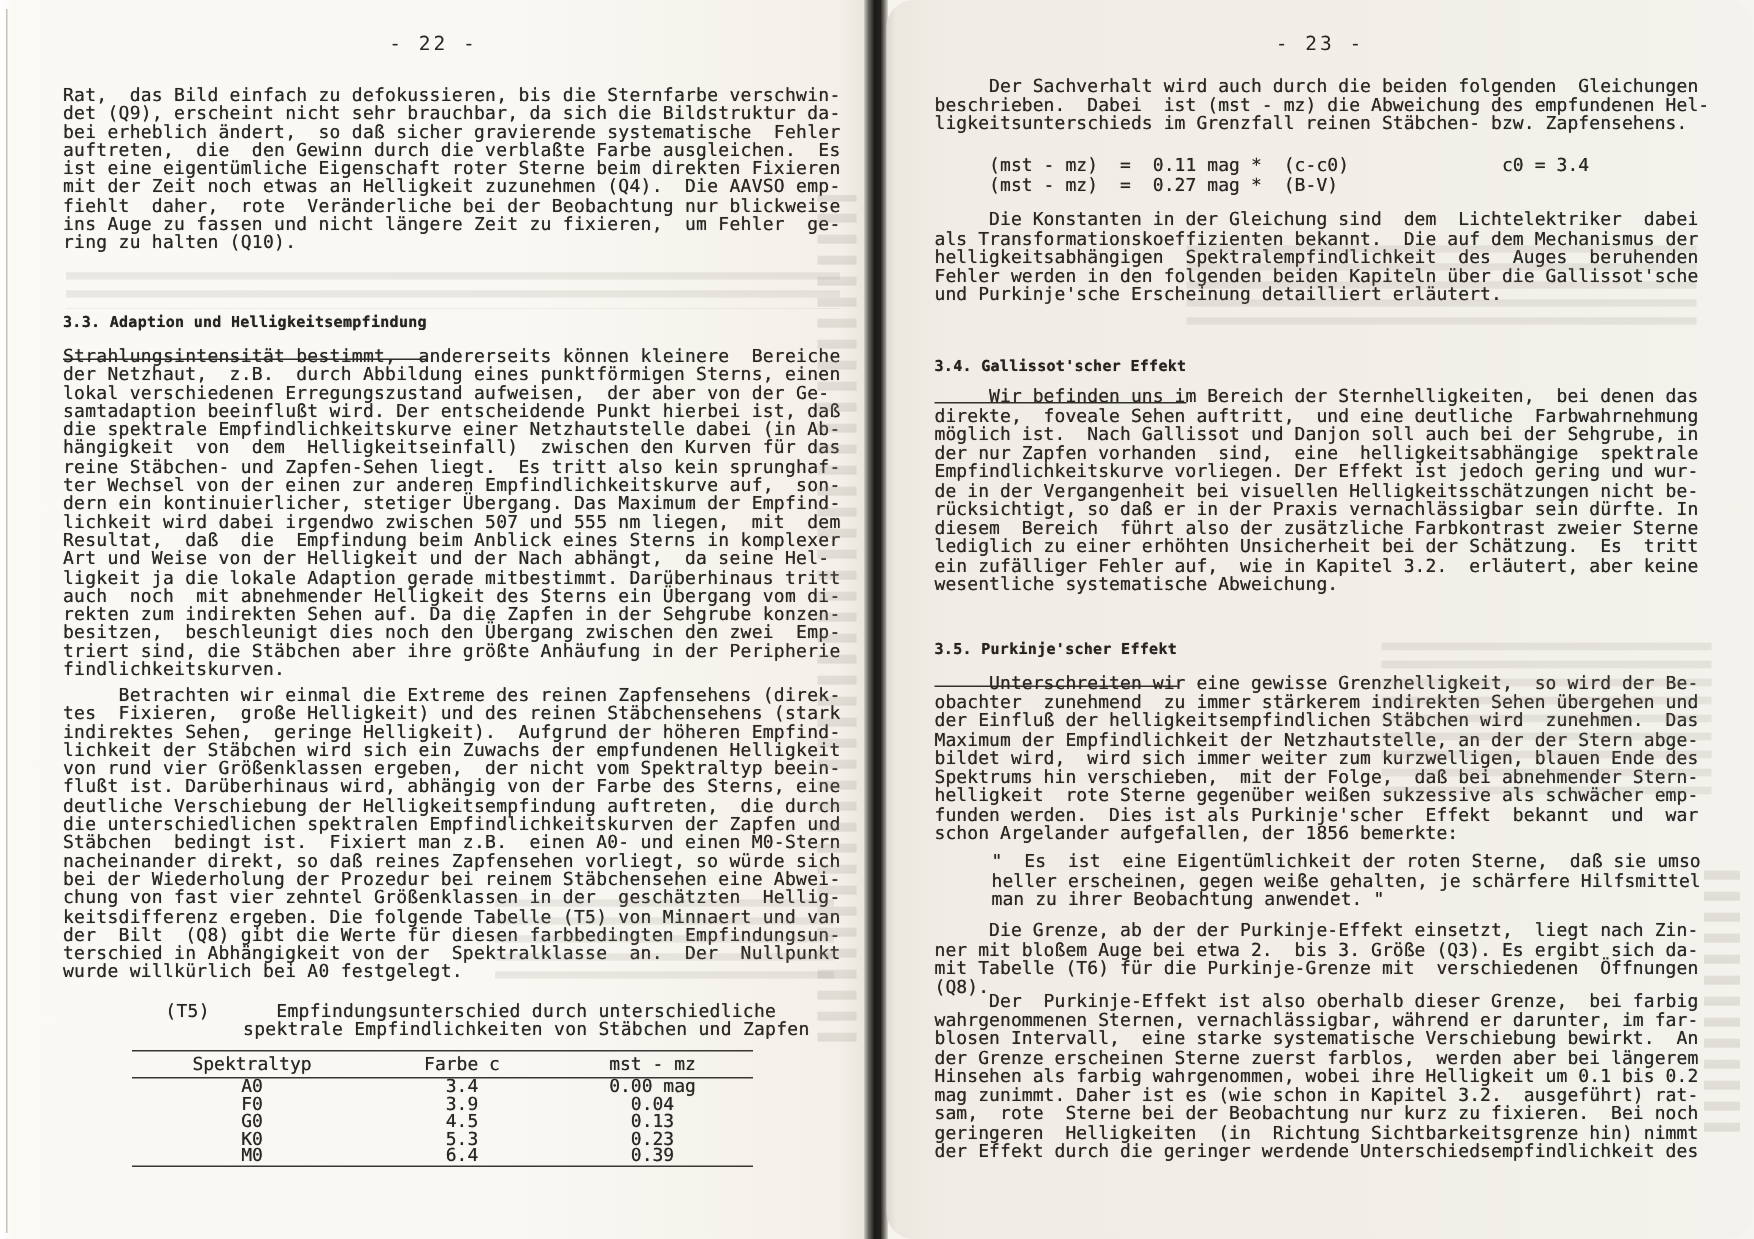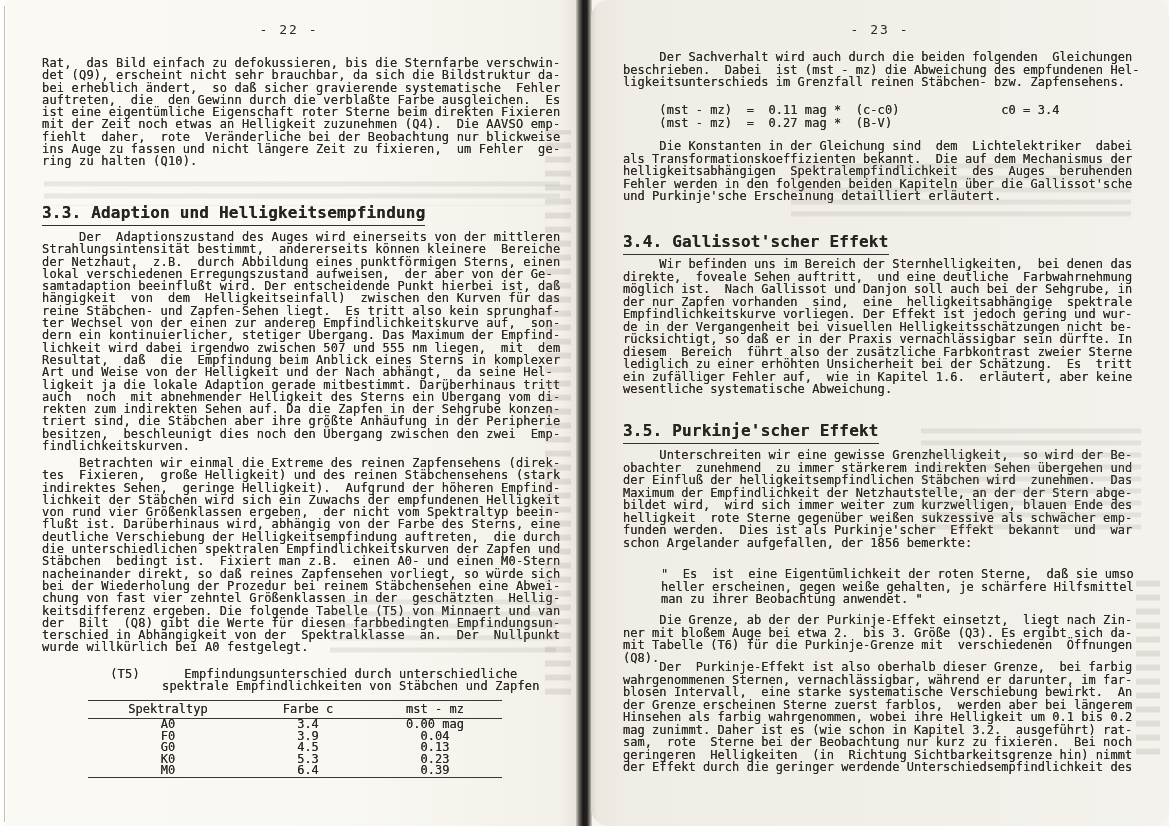--- a/index.html
+++ b/index.html
@@ -28,22 +28,22 @@
     position:absolute;top:22px;width:100%;text-align:center;
     font-size:13px;letter-spacing:2px;color:#2a2623;
   }
   .block{position:absolute;color:#2a2623;}
   .body-txt{font-size:12px;line-height:12.3px;letter-spacing:0.18px;
     text-shadow:0 0 .45px rgba(42,38,35,.75);}
   .body-txt-r{font-size:12px;line-height:12.5px;letter-spacing:0.05px;
     text-shadow:0 0 .45px rgba(42,38,35,.75);}
   .tline{white-space:pre;}
   .heading{
-    font-size:16px;letter-spacing:0.2px;font-weight:600;color:#262320;
-    border-bottom:1px solid #33302c;padding-bottom:3px;display:inline-block;
+    font-size:10px;letter-spacing:0.2px;font-weight:600;color:#262320;
+    border-bottom:1px solid #33302c;padding-bottom:18px;display:inline-block;
     text-shadow:0 0 .5px rgba(42,38,35,.8);white-space:pre;
   }
   table.t5{
     position:absolute;border-collapse:collapse;table-layout:fixed;
     font-size:12px;color:#2a2623;text-shadow:0 0 .45px rgba(42,38,35,.75);
     border-top:1.5px solid #3a3733;border-bottom:1.5px solid #3a3733;
   }
   table.t5 th{
     font-weight:normal;border-bottom:1.2px solid #3a3733;
     padding:1px 0 2px 0;text-align:center;white-space:pre;
@@ -81,37 +81,37 @@
         <div class="tline">ring zu halten (Q10).</div>
       </div>
 
     <div class="bleed" style="left:44px;top:178px;width:516px;height:28px;"></div>
 
     <div class="block" style="top:203px;left:42px;">
       <span class="heading">3.3. Adaption und Helligkeitsempfindung</span>
     </div>
 
     <div class="block body-txt" style="top:231px;left:42px;">
-        <div class="tline">     Der  Adaptionszustand des Auges wird einerseits von der mittleren</div>
         <div class="tline">Strahlungsintensität bestimmt,  andererseits können kleinere  Bereiche</div>
         <div class="tline">der Netzhaut,  z.B.  durch Abbildung eines punktförmigen Sterns, einen</div>
         <div class="tline">lokal verschiedenen Erregungszustand aufweisen,  der aber von der Ge-</div>
         <div class="tline">samtadaption beeinflußt wird. Der entscheidende Punkt hierbei ist, daß</div>
+        <div class="tline">die spektrale Empfindlichkeitskurve einer Netzhautstelle dabei (in Ab-</div>
         <div class="tline">hängigkeit  von  dem  Helligkeitseinfall)  zwischen den Kurven für das</div>
         <div class="tline">reine Stäbchen- und Zapfen-Sehen liegt.  Es tritt also kein sprunghaf-</div>
         <div class="tline">ter Wechsel von der einen zur anderen Empfindlichkeitskurve auf,  son-</div>
         <div class="tline">dern ein kontinuierlicher, stetiger Übergang. Das Maximum der Empfind-</div>
         <div class="tline">lichkeit wird dabei irgendwo zwischen 507 und 555 nm liegen,  mit  dem</div>
         <div class="tline">Resultat,  daß  die  Empfindung beim Anblick eines Sterns in komplexer</div>
         <div class="tline">Art und Weise von der Helligkeit und der Nach abhängt,  da seine Hel-</div>
         <div class="tline">ligkeit ja die lokale Adaption gerade mitbestimmt. Darüberhinaus tritt</div>
         <div class="tline">auch  noch  mit abnehmender Helligkeit des Sterns ein Übergang vom di-</div>
         <div class="tline">rekten zum indirekten Sehen auf. Da die Zapfen in der Sehgrube konzen-</div>
+        <div class="tline">besitzen,  beschleunigt dies noch den Übergang zwischen den zwei  Emp-</div>
         <div class="tline">triert sind, die Stäbchen aber ihre größte Anhäufung in der Peripherie</div>
-        <div class="tline">besitzen,  beschleunigt dies noch den Übergang zwischen den zwei  Emp-</div>
         <div class="tline">findlichkeitskurven.</div>
       </div>
     <div class="block body-txt" style="top:457px;left:42px;">
         <div class="tline">     Betrachten wir einmal die Extreme des reinen Zapfensehens (direk-</div>
         <div class="tline">tes  Fixieren,  große Helligkeit) und des reinen Stäbchensehens (stark</div>
         <div class="tline">indirektes Sehen,  geringe Helligkeit).  Aufgrund der höheren Empfind-</div>
         <div class="tline">lichkeit der Stäbchen wird sich ein Zuwachs der empfundenen Helligkeit</div>
         <div class="tline">von rund vier Größenklassen ergeben,  der nicht vom Spektraltyp beein-</div>
         <div class="tline">flußt ist. Darüberhinaus wird, abhängig von der Farbe des Sterns, eine</div>
         <div class="tline">deutliche Verschiebung der Helligkeitsempfindung auftreten,  die durch</div>
@@ -207,33 +207,34 @@
     <div class="block body-txt-r" style="top:258px;left:32px;">
         <div class="tline">     Wir befinden uns im Bereich der Sternhelligkeiten,  bei denen das</div>
         <div class="tline">direkte,  foveale Sehen auftritt,  und eine deutliche  Farbwahrnehmung</div>
         <div class="tline">möglich ist.  Nach Gallissot und Danjon soll auch bei der Sehgrube, in</div>
         <div class="tline">der nur Zapfen vorhanden  sind,  eine  helligkeitsabhängige  spektrale</div>
         <div class="tline">Empfindlichkeitskurve vorliegen. Der Effekt ist jedoch gering und wur-</div>
         <div class="tline">de in der Vergangenheit bei visuellen Helligkeitsschätzungen nicht be-</div>
         <div class="tline">rücksichtigt, so daß er in der Praxis vernachlässigbar sein dürfte. In</div>
         <div class="tline">diesem  Bereich  führt also der zusätzliche Farbkontrast zweier Sterne</div>
         <div class="tline">lediglich zu einer erhöhten Unsicherheit bei der Schätzung.  Es  tritt</div>
-        <div class="tline">ein zufälliger Fehler auf,  wie in Kapitel 1.6.  erläutert, aber keine</div>
+        <div class="tline">ein zufälliger Fehler auf,  wie in Kapitel 3.2.  erläutert, aber keine</div>
         <div class="tline">wesentliche systematische Abweichung.</div>
       </div>
 
     <div class="block" style="top:421px;left:32px;">
       <span class="heading">3.5. Purkinje'scher Effekt</span>
     </div>
     <div class="block body-txt-r" style="top:449px;left:32px;">
         <div class="tline">     Unterschreiten wir eine gewisse Grenzhelligkeit,  so wird der Be-</div>
         <div class="tline">obachter  zunehmend  zu immer stärkerem indirekten Sehen übergehen und</div>
         <div class="tline">der Einfluß der helligkeitsempfindlichen Stäbchen wird  zunehmen.  Das</div>
         <div class="tline">Maximum der Empfindlichkeit der Netzhautstelle, an der der Stern abge-</div>
         <div class="tline">bildet wird,  wird sich immer weiter zum kurzwelligen, blauen Ende des</div>
+        <div class="tline">Spektrums hin verschieben,  mit der Folge,  daß bei abnehmender Stern-</div>
         <div class="tline">helligkeit  rote Sterne gegenüber weißen sukzessive als schwächer emp-</div>
         <div class="tline">funden werden.  Dies ist als Purkinje'scher  Effekt  bekannt  und  war</div>
         <div class="tline">schon Argelander aufgefallen, der 1856 bemerkte:</div>
       </div>
 
     <div class="block body-txt-r" style="top:568px;left:70px;">
         <div class="tline">"  Es  ist  eine Eigentümlichkeit der roten Sterne,  daß sie umso</div>
         <div class="tline">heller erscheinen, gegen weiße gehalten, je schärfere Hilfsmittel</div>
         <div class="tline">man zu ihrer Beobachtung anwendet. "</div>
       </div>

